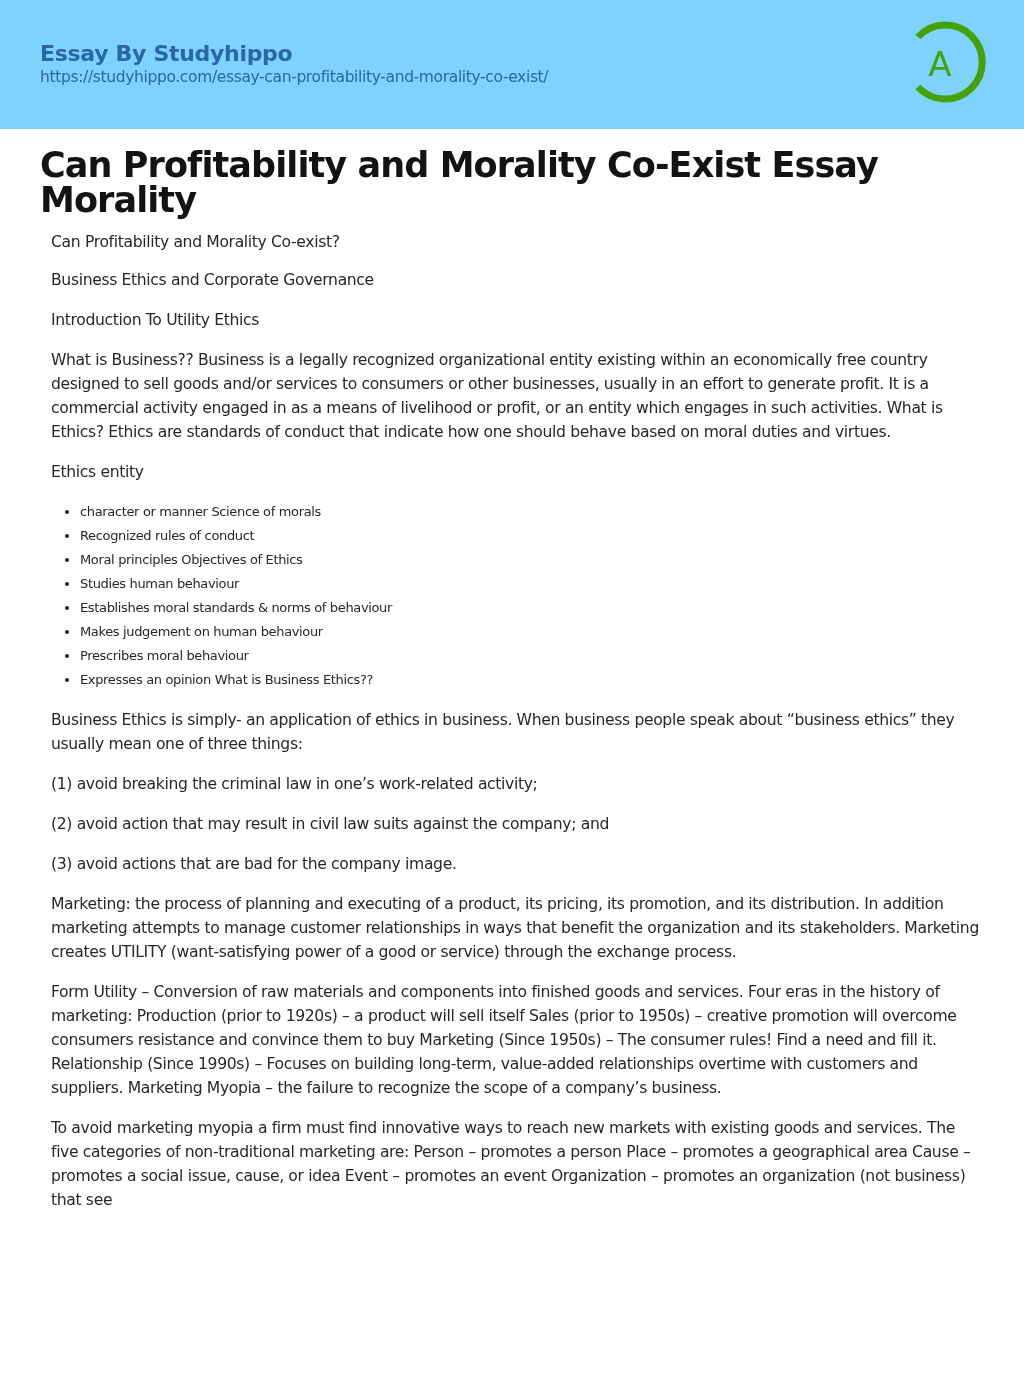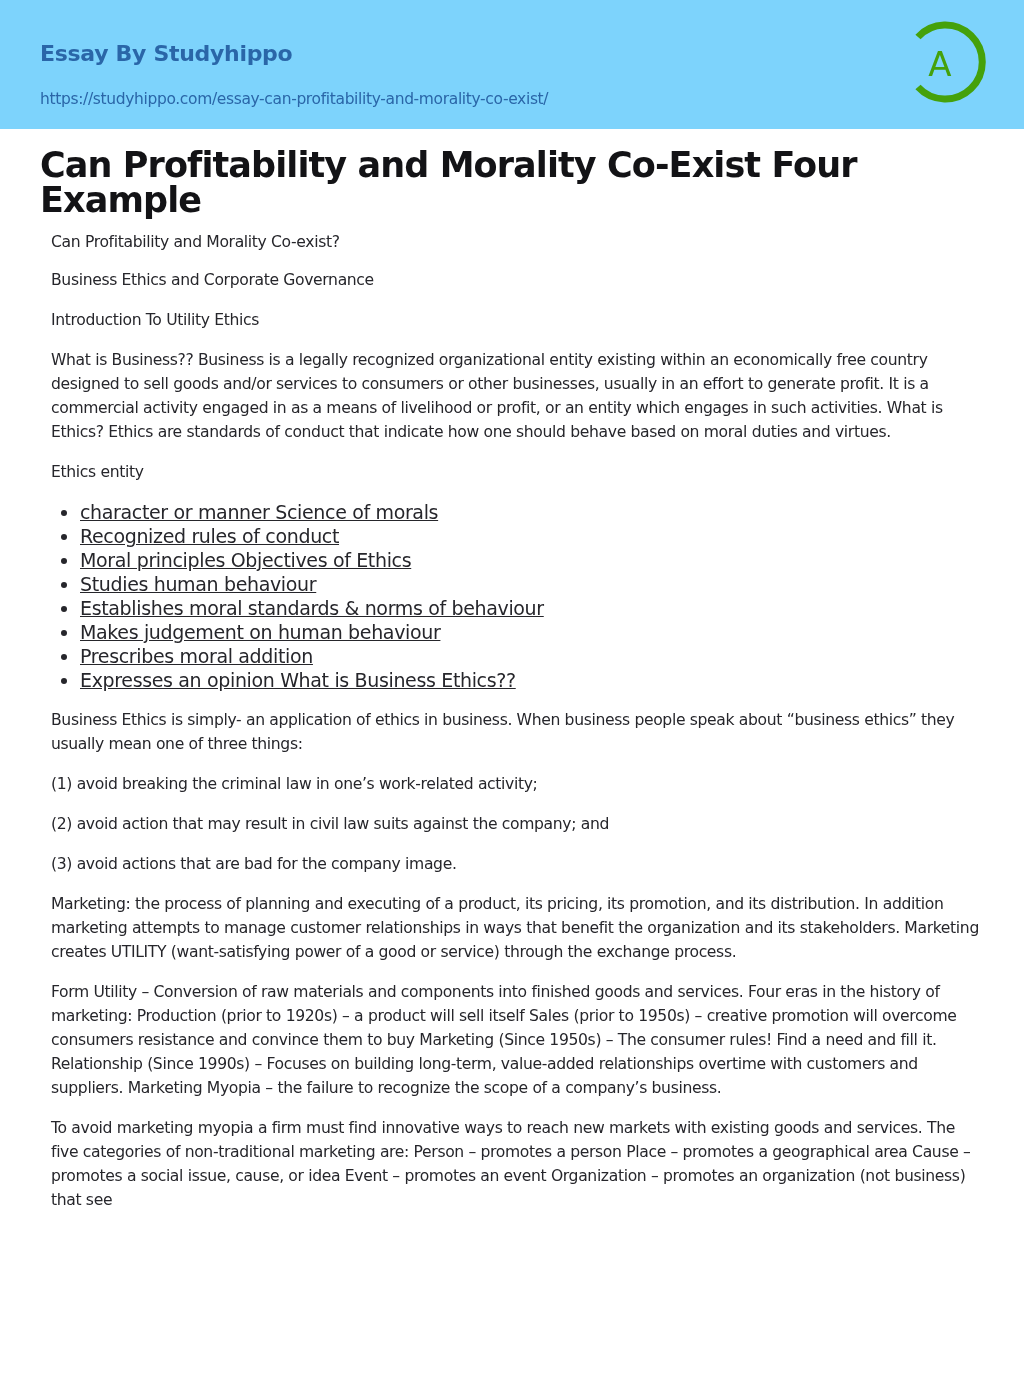--- a/index.html
+++ b/index.html
@@ -1,54 +1,54 @@
 <!DOCTYPE html>
 <html><head>
   <meta charset="utf-8">
   <style>
     html, body { margin: 0; padding: 0; background: #ffffff; }
     body { width: 1024px; height: 1381px; overflow: hidden; font-family: "DejaVu Sans", sans-serif; color: #1f1f24; }
     .header { height: 129px; background: #7dd3fc; position: relative; }
     .brand { position: absolute; left: 40px; top: 41px; font-size: 22px; font-weight: bold; color: #2a66a8; letter-spacing: -0.3px; }
-    .url { position: absolute; left: 40px; top: 90px; font-size: 15.5px; color: #2a66a8; text-decoration: none; letter-spacing: -0.35px; }
+    .url { position: absolute; left: 40px; top: 68px; font-size: 15.5px; color: #2a66a8; text-decoration: none; letter-spacing: -0.35px; }
     .logo { position: absolute; left: 912px; top: 18px; width: 76px; height: 88px; }
     .main { padding: 19px 40px 0 40px; }
     h1 { margin: 0 0 12px 0; font-size: 35px; line-height: 35px; font-weight: bold; color: #131316; letter-spacing: -0.9px; }
     p { margin: 0 0 16px 11px; font-size: 15.6px; line-height: 24px; color: #26262b; letter-spacing: -0.35px; }
     .sub { margin-bottom: 14px; }
     ul { margin: 0 0 16px 0; padding-left: 40px; }
-    li { font-size: 19px; line-height: 24px; color: #26262b; letter-spacing: -0.35px; text-decoration: underline; }
+    li { font-size: 13px; line-height: 24px; color: #26262b; letter-spacing: -0.35px; }
   </style>
 </head>
 <body>
 
 <div class="header">
   <div class="brand">Essay By Studyhippo</div>
   <a class="url">https://studyhippo.com/essay-can-profitability-and-morality-co-exist/</a>
   <svg class="logo" viewBox="0 0 76 88">
     <path d="M 6 19 A 37 37 0 1 1 6 69" fill="none" stroke="#45a10b" stroke-width="7"></path>
     <text x="28" y="58" text-anchor="middle" font-family="DejaVu Sans, sans-serif" font-size="34" fill="#45a10b">A</text>
   </svg>
 </div>
 
 <div class="main">
-  <h1>Can Profitability and Morality Co-Exist Four Example</h1>
+  <h1>Can Profitability and Morality Co-Exist Essay Morality</h1>
   <p class="sub">Can Profitability and Morality Co-exist?</p>
   <p>Business Ethics and Corporate Governance</p>
   <p>Introduction To Utility Ethics</p>
   <p>What is Business?? Business is a legally recognized organizational entity existing within an economically free country designed to sell goods and/or services to consumers or other businesses, usually in an effort to generate profit. It is a commercial activity engaged in as a means of livelihood or profit, or an entity which engages in such activities. What is Ethics? Ethics are standards of conduct that indicate how one should behave based on moral duties and virtues.</p>
   <p>Ethics entity</p>
   <ul>
     <li>character or manner Science of morals</li>
     <li>Recognized rules of conduct</li>
     <li>Moral principles Objectives of Ethics</li>
     <li>Studies human behaviour</li>
     <li>Establishes moral standards &amp; norms of behaviour</li>
     <li>Makes judgement on human behaviour</li>
-    <li>Prescribes moral addition</li>
+    <li>Prescribes moral behaviour</li>
     <li>Expresses an opinion What is Business Ethics??</li>
   </ul>
   <p>Business Ethics is simply- an application of ethics in business. When business people speak about “business ethics” they usually mean one of three things:</p>
   <p>(1) avoid breaking the criminal law in one’s work-related activity;</p>
   <p>(2) avoid action that may result in civil law suits against the company; and</p>
   <p>(3) avoid actions that are bad for the company image.</p>
   <p>Marketing: the process of planning and executing of a product, its pricing, its promotion, and its distribution. In addition marketing attempts to manage customer relationships in ways that benefit the organization and its stakeholders. Marketing creates UTILITY (want-satisfying power of a good or service) through the exchange process.</p>
   <p>Form Utility – Conversion of raw materials and components into finished goods and services. Four eras in the history of marketing: Production (prior to 1920s) – a product will sell itself Sales (prior to 1950s) – creative promotion will overcome consumers resistance and convince them to buy Marketing (Since 1950s) – The consumer rules! Find a need and fill it. Relationship (Since 1990s) – Focuses on building long-term, value-added relationships overtime with customers and suppliers. Marketing Myopia – the failure to recognize the scope of a company’s business.</p>
   <p>To avoid marketing myopia a firm must find innovative ways to reach new markets with existing goods and services. The five categories of non-traditional marketing are: Person – promotes a person Place – promotes a geographical area Cause – promotes a social issue, cause, or idea Event – promotes an event Organization – promotes an organization (not business) that see</p>
 </div>

